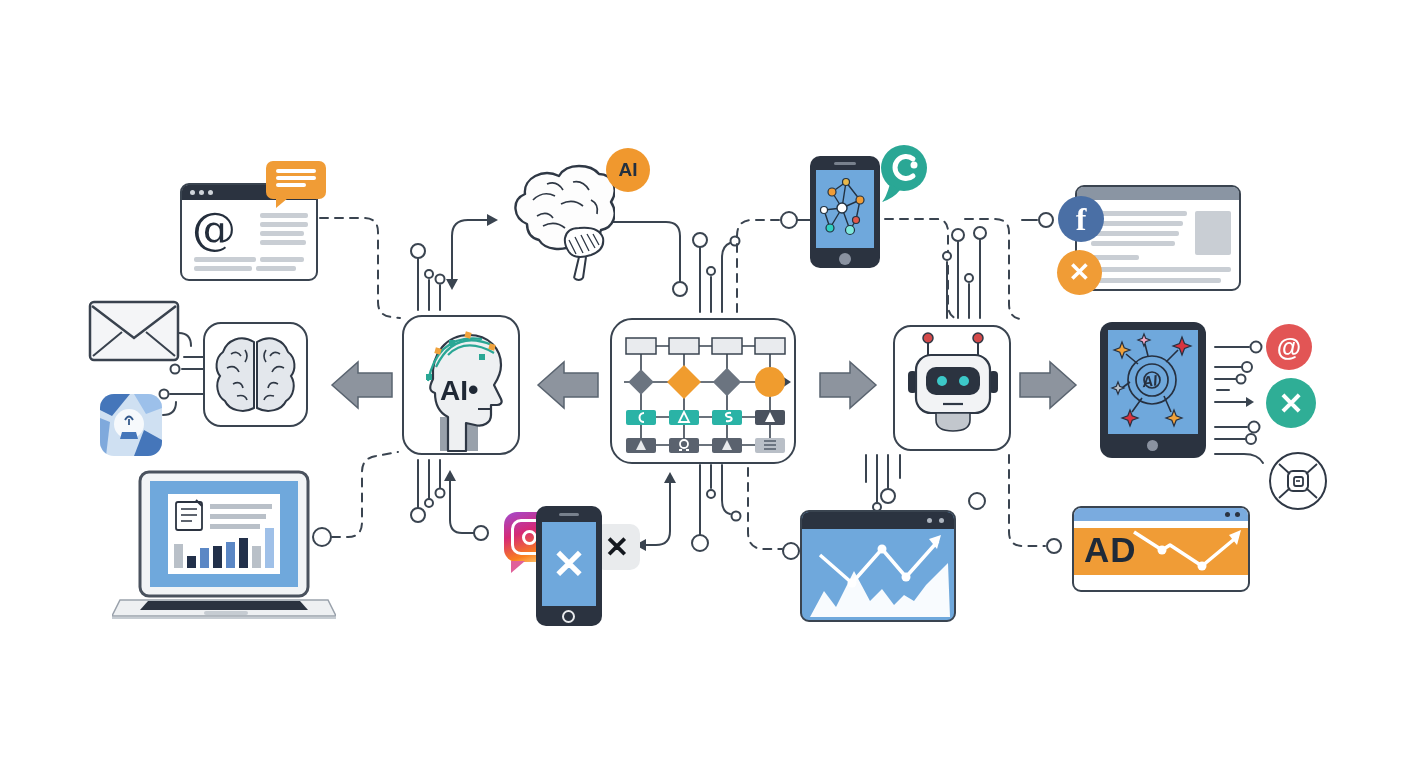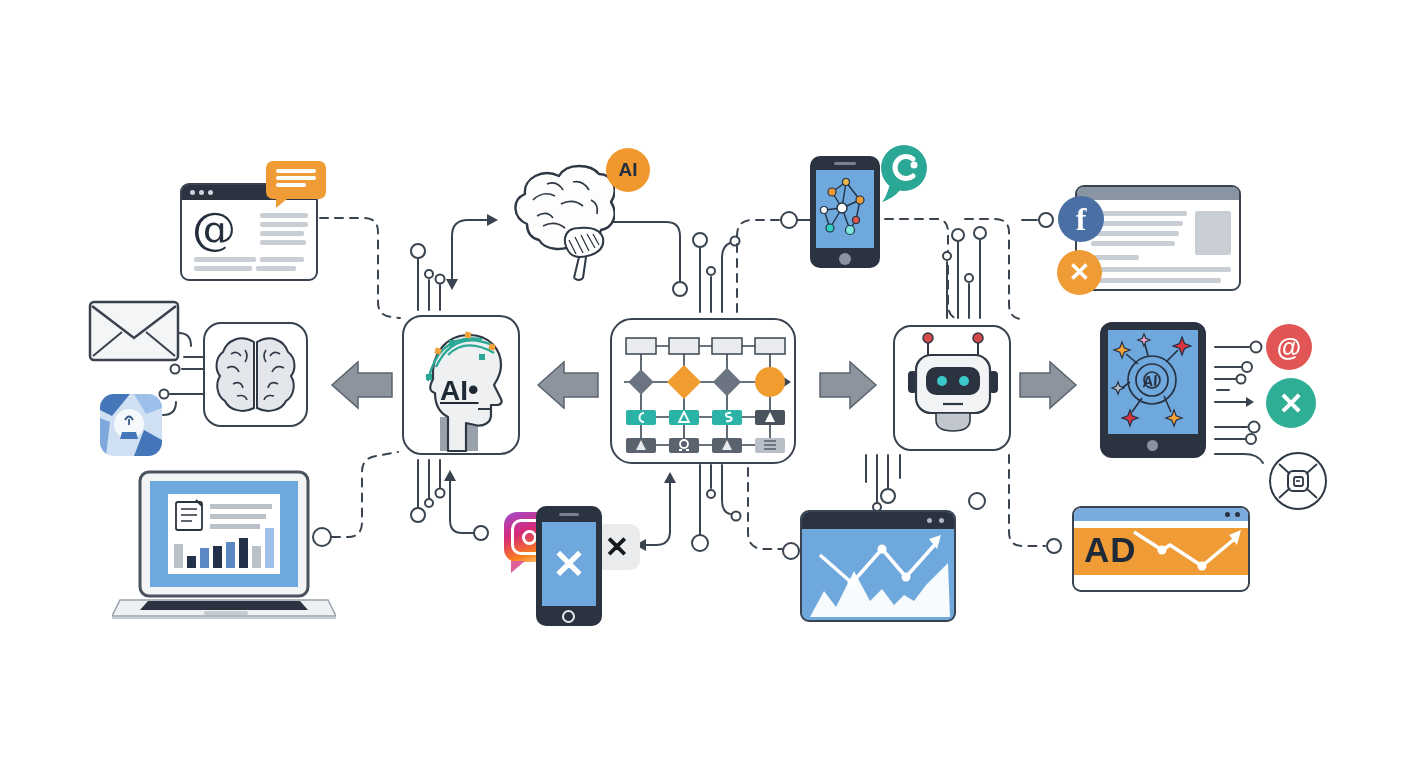--- a/index.html
+++ b/index.html
@@ -208,21 +208,21 @@
       <path d="M24,64 Q34,16 78,22" stroke="#2aa795" stroke-width="2.2" fill="none"></path>
       <path d="M32,50 Q50,12 88,28" stroke="#2aa795" stroke-width="2.2" fill="none"></path>
       <path d="M44,38 Q62,20 90,36" stroke="#2aa795" stroke-width="2.2" fill="none"></path>
       <rect x="31" y="31" width="6" height="6" fill="#f0a23c" transform="rotate(15 34 34)"></rect>
       <rect x="61" y="15" width="6" height="6" fill="#f0a23c" transform="rotate(15 64 18)"></rect>
       <rect x="85" y="27" width="6" height="6" fill="#f0a23c" transform="rotate(15 88 30)"></rect>
       <rect x="22" y="57" width="6" height="6" fill="#2aa795"></rect>
       <rect x="45" y="23" width="6" height="6" fill="#2aa795"></rect>
       <rect x="75" y="37" width="6" height="6" fill="#2aa795"></rect>
     </svg>
-    <span class="abs" style="left:36px;top:56px;font-size:28px;font-weight:bold;color:#1f2835;text-decoration:underline;"><span>AI</span><span style="font-size:30px;">•</span></span>
+    <span class="abs" style="left:36px;top:56px;font-size:28px;font-weight:bold;color:#1f2835;"><span>AI</span><span style="font-size:30px;">•</span></span>
   </div>
 
   <svg class="abs" style="left:503px;top:160px;" width="112" height="125" viewBox="0 0 112 125">
     <path d="M24,64 C10,58 8,40 22,34 C20,18 40,8 56,16 C64,2 88,4 96,14 C110,14 116,30 108,42 C116,54 110,68 98,70 C96,80 84,88 72,84 C60,92 42,90 36,80 C28,78 24,72 24,64 Z" fill="#fdfdfd" stroke="#2f3845" stroke-width="2.4" stroke-linejoin="round"></path>
     <path d="M30,40 Q40,30 52,36 M44,24 Q54,20 60,30 M70,22 Q80,20 86,30 M34,56 Q44,50 50,58 M58,44 Q70,38 80,46 M88,40 Q96,44 94,54 M40,66 Q52,60 62,68" stroke="#2f3845" stroke-width="1.7" fill="none"></path>
     <path d="M62,78 Q64,68 76,68 Q96,66 100,78 Q102,90 88,95 Q72,100 66,92 Q61,85 62,78 Z" fill="#fff" stroke="#2f3845" stroke-width="2"></path>
     <path d="M66,80 L73,94 M72,77 L80,93 M78,75 L86,91 M84,74 L92,88 M90,74 L96,85" stroke="#2f3845" stroke-width="1.3"></path>
     <path d="M76,97 L71,118 M83,97 L80,118 M71,118 Q76,122 80,118" stroke="#2f3845" stroke-width="2" fill="none"></path>
   </svg>
 

